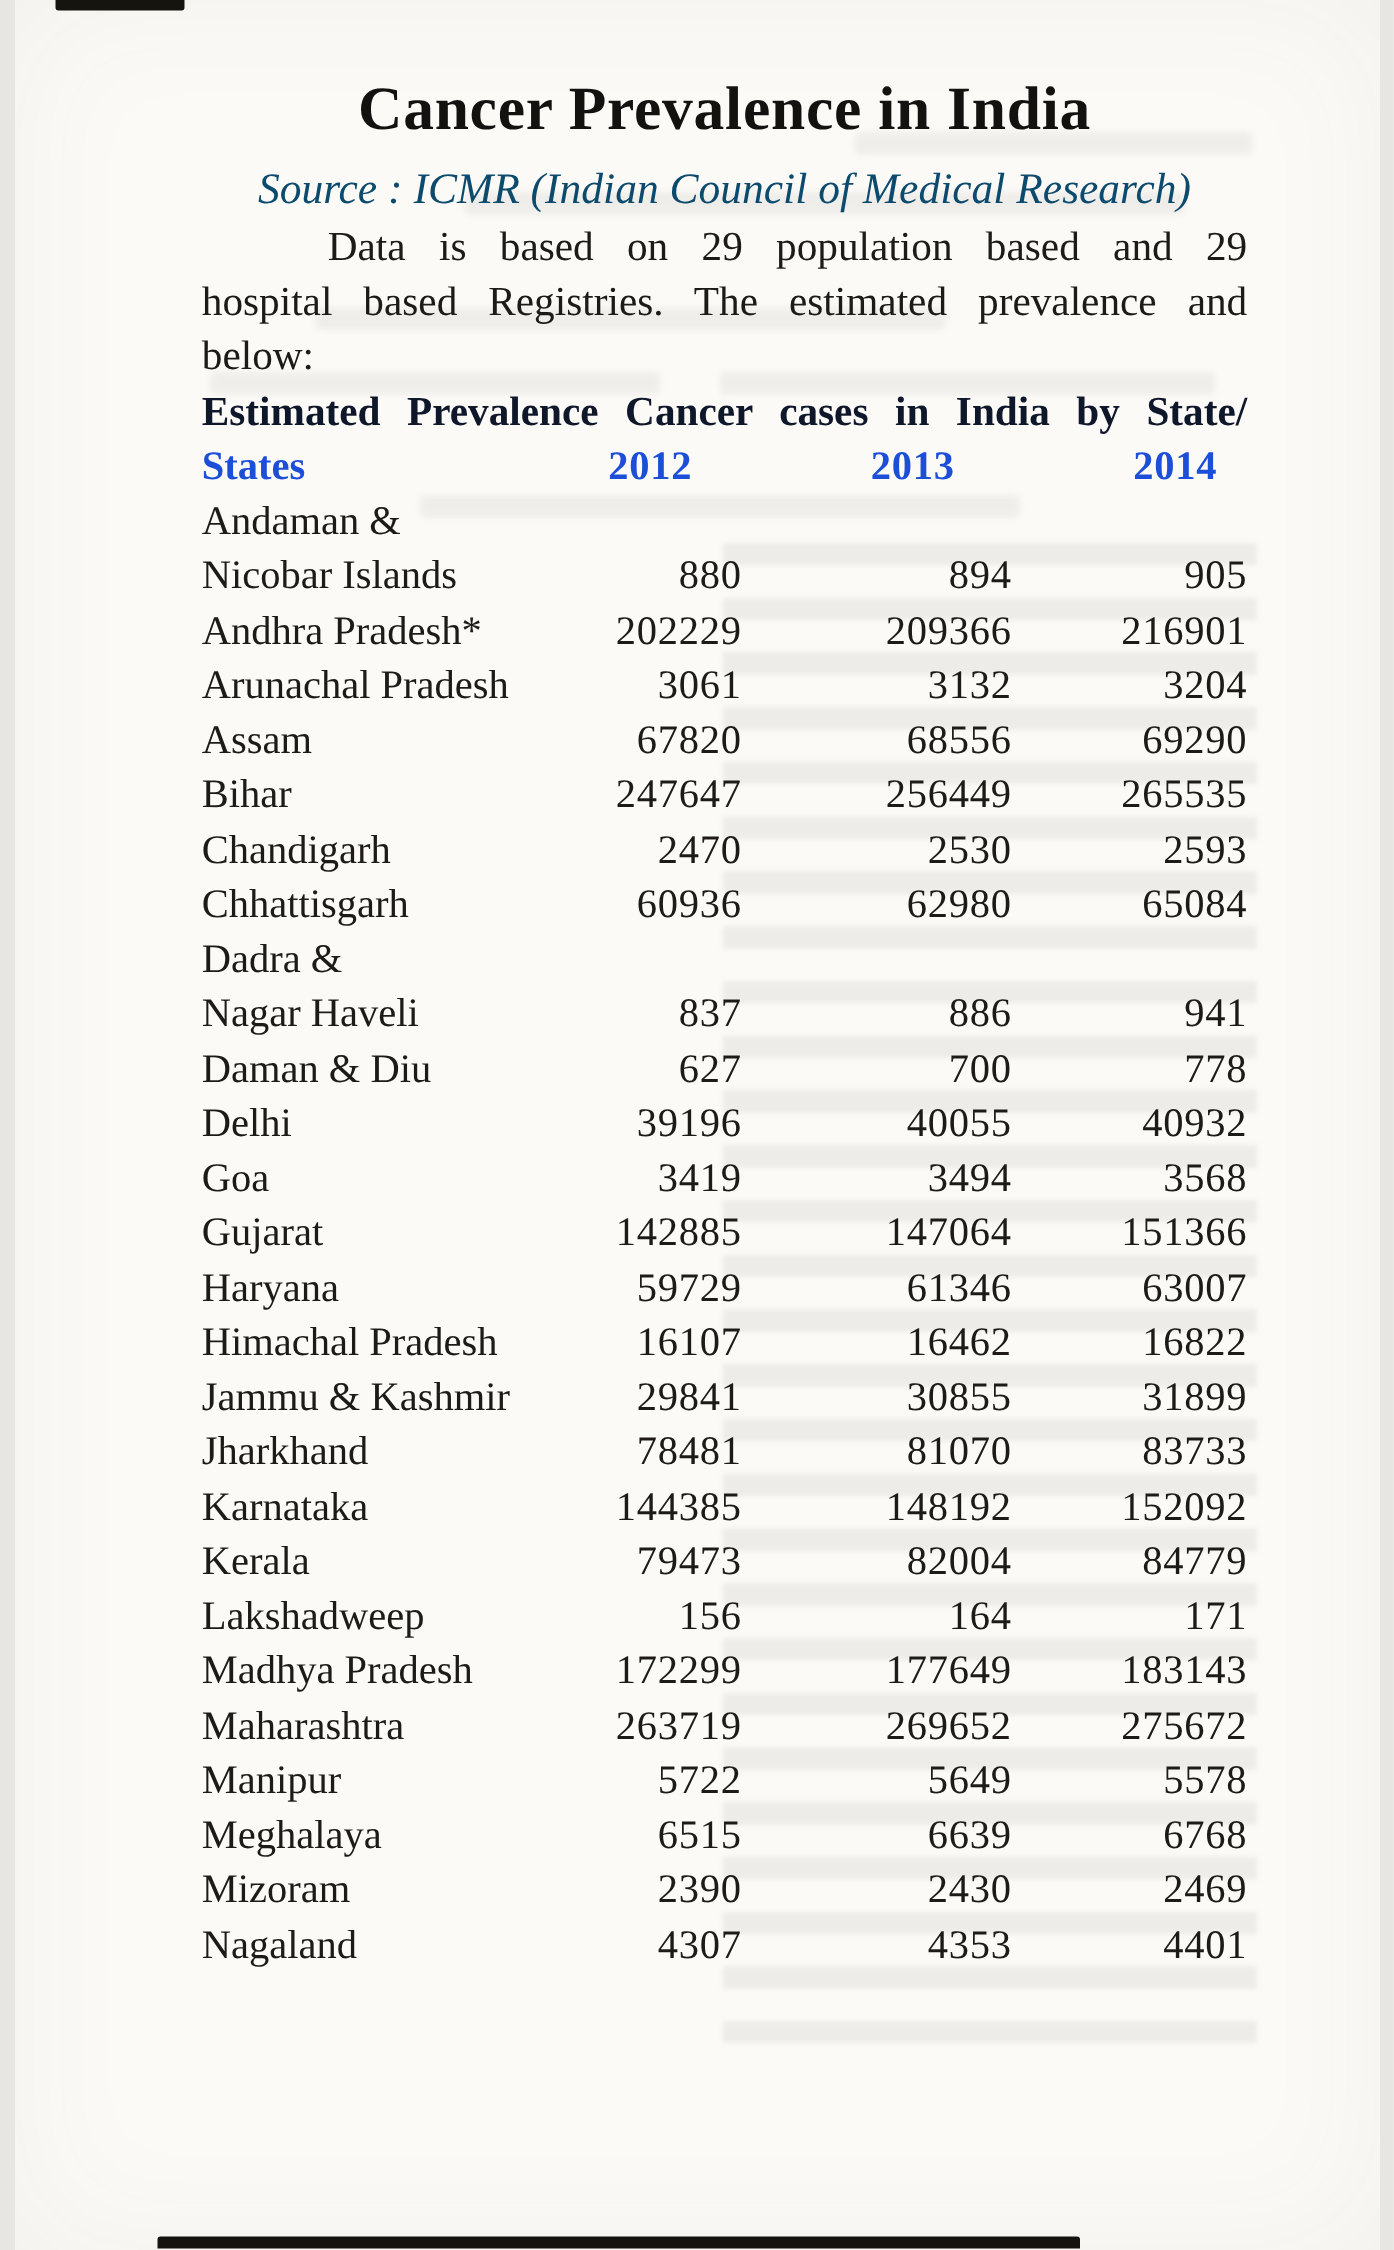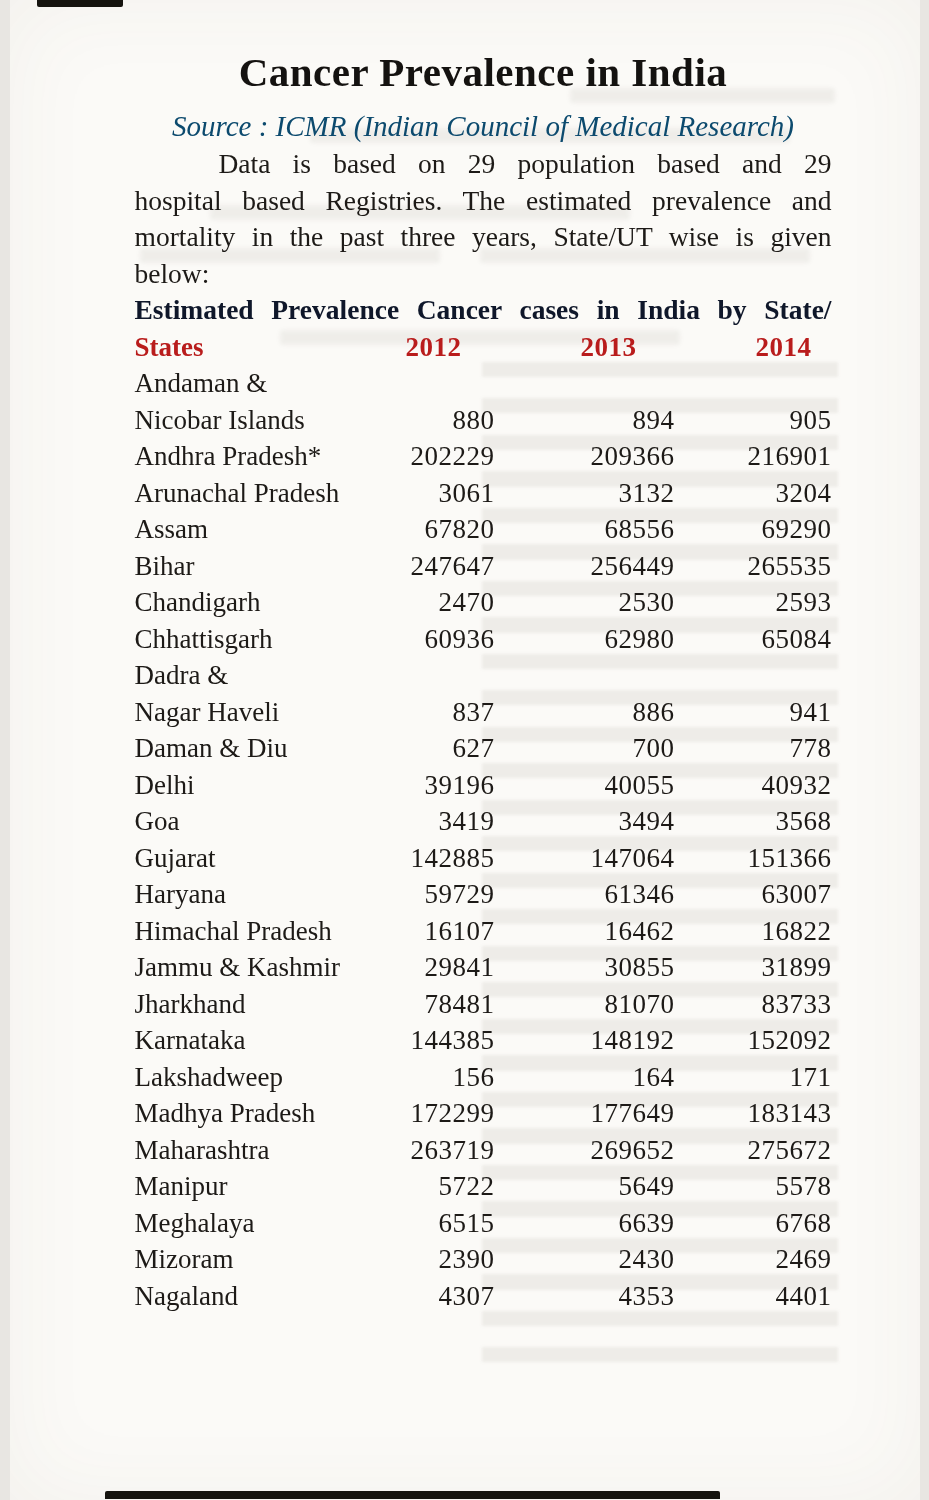--- a/index.html
+++ b/index.html
@@ -24,21 +24,21 @@
   }
   .intro{margin-top:0;font-size:27.5px;line-height:36.5px;}
   .jline{text-align:justify;text-align-last:justify;}
   .jline.first{text-indent:84px;}
   .jline.last{text-align-last:left;}
   .table-title{font-weight:bold;font-size:27.5px;line-height:36.5px;color:#0f172a;}
   .tbl{font-size:27px;line-height:36.5px;}
   .trow{display:grid;grid-template-columns:250px 110px 180px 157px;}
   .trow .name{text-align:left;white-space:nowrap;}
   .trow .num{text-align:right;letter-spacing:0.5px;}
-  .thead{font-weight:bold;color:#b91c1c;}
+  .thead{font-weight:bold;color:#1d4ed8;}
   .thead .h2012{padding-right:33px;}
   .thead .h2013{padding-right:38px;}
   .thead .h2014{padding-right:20px;}
   
   .mark{position:absolute;background:#16140f;}
   .mark.top-left{left:27px;top:0;width:86px;height:7px;border-radius:0 0 2px 2px;}
   .mark.bottom{left:95px;top:1491px;width:615px;height:8px;border-radius:2px 2px 0 0;}
   
   .ghost{position:absolute;background:#7d786c;opacity:0.09;filter:blur(2px);border-radius:3px;height:15px;}
   .ghost-overlay{
@@ -65,21 +65,20 @@
   <div class="ghost" style="left:270px;top:330px;width:400px;"></div>
   <div class="ghost-overlay"></div>
 
   <main class="content">
     <h1 class="doc-title">Cancer Prevalence in India</h1>
     <p class="source-line">Source : ICMR (Indian Council of Medical Research)</p>
 
     <div class="intro" id="intro">
         <div class="jline first">Data is based on 29 population based and 29</div>
         <div class="jline">hospital based Registries. The estimated prevalence and</div>
-        <div class="jline">mortality in the past three years, State/UT wise is given</div>
         <div class="jline last">below:</div>
       </div>
 
     <div class="table-title" id="table-title">
         <div class="jline">Estimated Prevalence Cancer cases in India by State/</div>
       </div>
 
     <div class="tbl" id="tbl">
       <div class="trow thead">
         <div class="name">States</div>
@@ -190,20 +189,26 @@
           <div class="num">81070</div>
           <div class="num">83733</div>
         </div>
         <div class="trow">
           <div class="name">Karnataka</div>
           <div class="num">144385</div>
           <div class="num">148192</div>
           <div class="num">152092</div>
         </div>
         <div class="trow">
+          <div class="name">Kerala</div>
+          <div class="num">79473</div>
+          <div class="num">82004</div>
+          <div class="num">84779</div>
+        </div>
+        <div class="trow">
           <div class="name">Lakshadweep</div>
           <div class="num">156</div>
           <div class="num">164</div>
           <div class="num">171</div>
         </div>
         <div class="trow">
           <div class="name">Madhya Pradesh</div>
           <div class="num">172299</div>
           <div class="num">177649</div>
           <div class="num">183143</div>

